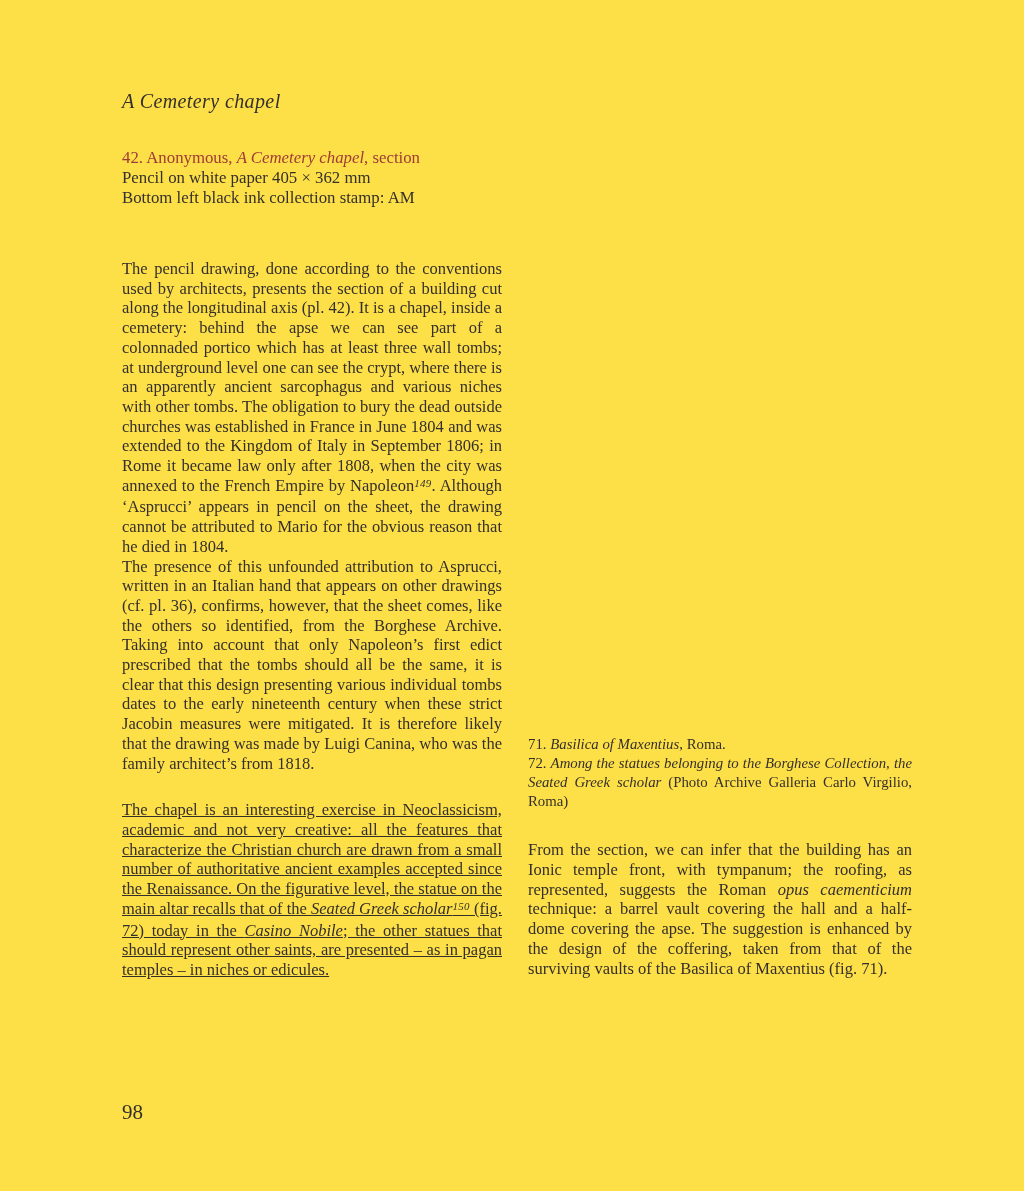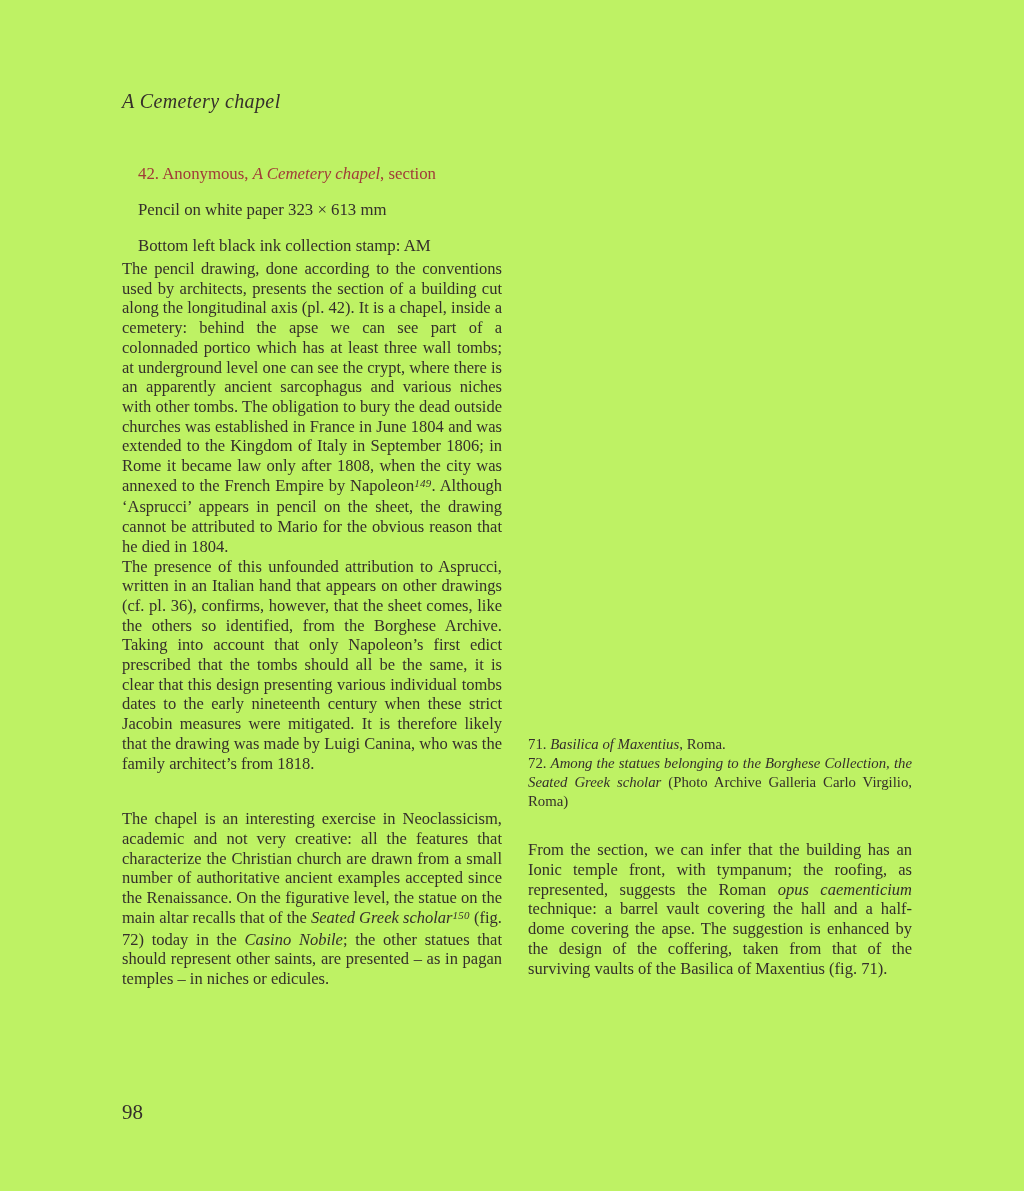--- a/index.html
+++ b/index.html
@@ -11,53 +11,53 @@
     width: 1024px;
     height: 1191px;
     position: relative;
     font-family: "Liberation Serif", "DejaVu Serif", serif;
     color: #352f2b;
     overflow: hidden;
   }
   .page {
     position: absolute;
     inset: 0;
-    background: #bef264;
+    background: #fde047;
   }
   .title {
     position: absolute;
     left: 122px;
     top: 90px;
     margin: 0;
     font-size: 20px;
     font-weight: normal;
     font-style: italic;
     letter-spacing: 0.4px;
   }
   .entry {
     position: absolute;
     left: 122px;
     top: 148px;
     width: 400px;
     font-size: 16.8px;
     line-height: 19.8px;
   }
-  .entry p { margin: 16px; }
+  .entry p { margin: 0; }
   .entry .heading { color: #a03b38; }
   .col-left {
     position: absolute;
     left: 122px;
     top: 259px;
     width: 380px;
     font-size: 16.5px;
     line-height: 19.7px;
     text-align: justify;
   }
   .col-left p { margin: 0; }
-  .col-left p.spaced { margin-top: 36px; }
+  .col-left p.spaced { margin-top: 27px; text-decoration: underline; }
   .col-right {
     position: absolute;
     left: 528px;
     top: 735px;
     width: 384px;
   }
   .caption {
     font-size: 14.8px;
     line-height: 19px;
     text-align: justify;
@@ -86,21 +86,21 @@
 </style>
 </head>
 <body>
 
 <div class="page">
 
   <h1 class="title">A Cemetery chapel</h1>
 
   <div class="entry">
     <p class="heading"><span>42. Anonymous, </span><span class="run-i">A Cemetery chapel</span><span>, section</span></p>
-    <p>Pencil on white paper 323 × 613 mm</p>
+    <p>Pencil on white paper 405 × 362 mm</p>
     <p>Bottom left black ink collection stamp: AM</p>
   </div>
 
   <div class="col-left">
     <p><span>The pencil drawing, done according to the conventions used by architects, presents the section of a building cut along the longitudinal axis (pl. 42). It is a chapel, inside a cemetery: behind the apse we can see part of a colonnaded portico which has at least three wall tombs; at underground level one can see the crypt, where there is an apparently ancient sarcophagus and various niches with other tombs. The obligation to bury the dead outside churches was established in France in June 1804 and was extended to the Kingdom of Italy in September 1806; in Rome it became law only after 1808, when the city was annexed to the French Empire by Napoleon</span><span class="run-sup">149</span><span>. Although ‘Asprucci’ appears in pencil on the sheet, the drawing cannot be attributed to Mario for the obvious reason that he died in 1804.</span></p>
     <p><span>The presence of this unfounded attribution to Asprucci, written in an Italian hand that appears on other drawings (cf. pl. 36), confirms, however, that the sheet comes, like the others so identified, from the Borghese Archive. Taking into account that only Napoleon’s first edict prescribed that the tombs should all be the same, it is clear that this design presenting various individual tombs dates to the early nineteenth century when these strict Jacobin measures were mitigated. It is therefore likely that the drawing was made by Luigi Canina, who was the family architect’s from 1818.</span></p>
     <p class="spaced"><span>The chapel is an interesting exercise in Neoclassicism, academic and not very creative: all the features that characterize the Christian church are drawn from a small number of authoritative ancient examples accepted since the Renaissance. On the figurative level, the statue on the main altar recalls that of the </span><span class="run-i">Seated Greek scholar</span><span class="run-sup">150</span><span> (fig. 72) today in the </span><span class="run-i">Casino Nobile</span><span>; the other statues that should represent other saints, are presented – as in pagan temples – in niches or edicules.</span></p>
   </div>
 
   <div class="col-right">

